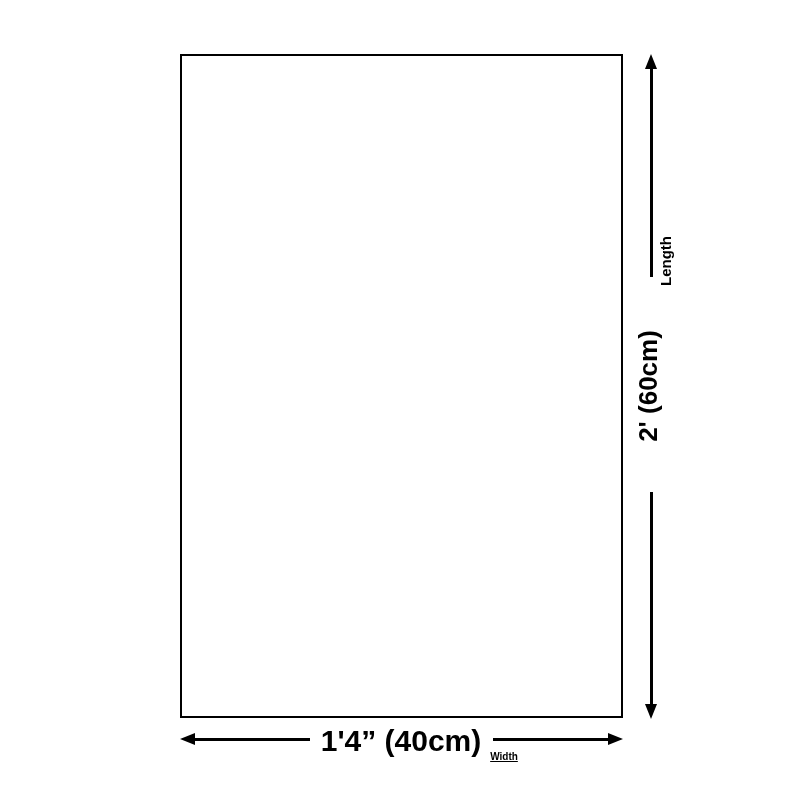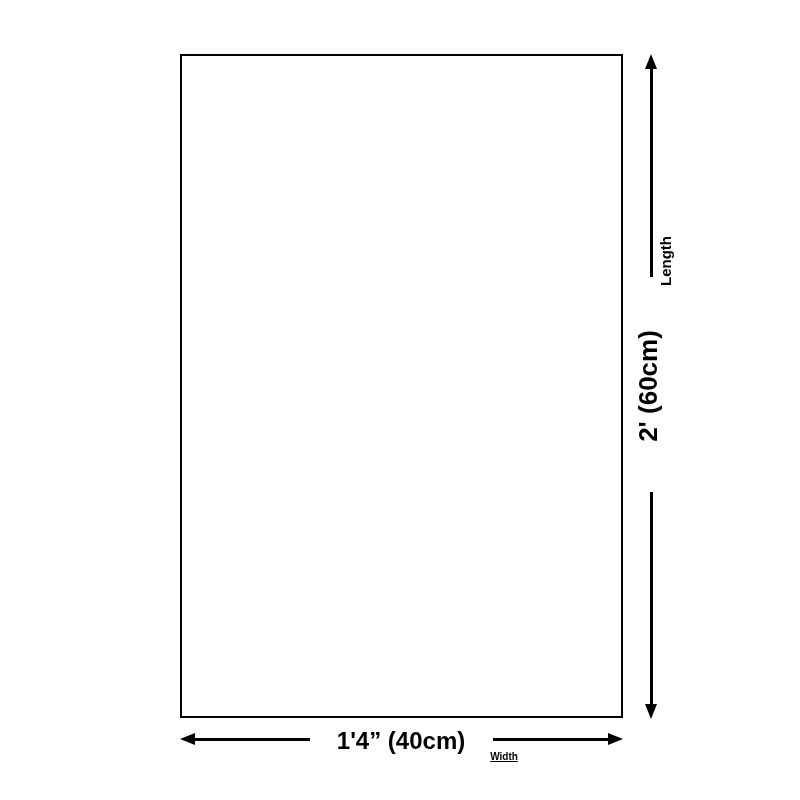--- a/index.html
+++ b/index.html
@@ -83,21 +83,21 @@
   }
   .ah-right {
     left: 608px; top: 733px;
     border-top: 6.5px solid transparent;
     border-bottom: 6.5px solid transparent;
     border-left: 15px solid #000000;
   }
   .width-value {
     left: 401px; top: 741px;
     transform: translate(-50%, -50%);
-    font-size: 24px;
+    font-size: 30px;
   }
   .width-name {
     left: 504px; top: 757px;
     transform: translate(-50%, -50%);
     font-size: 10px;
     text-decoration: underline;
   }
 </style>
 </head>
 <body>

